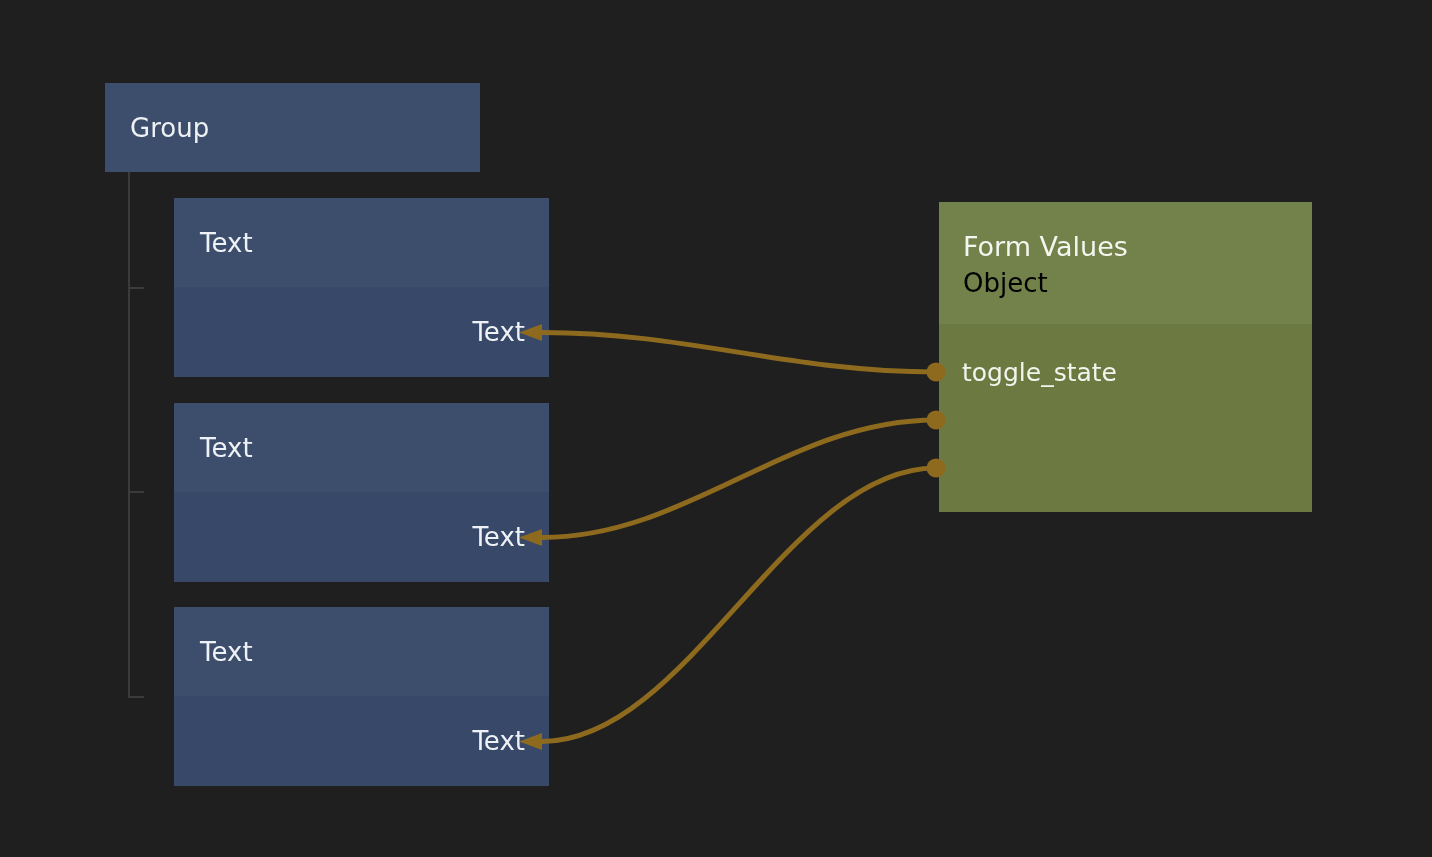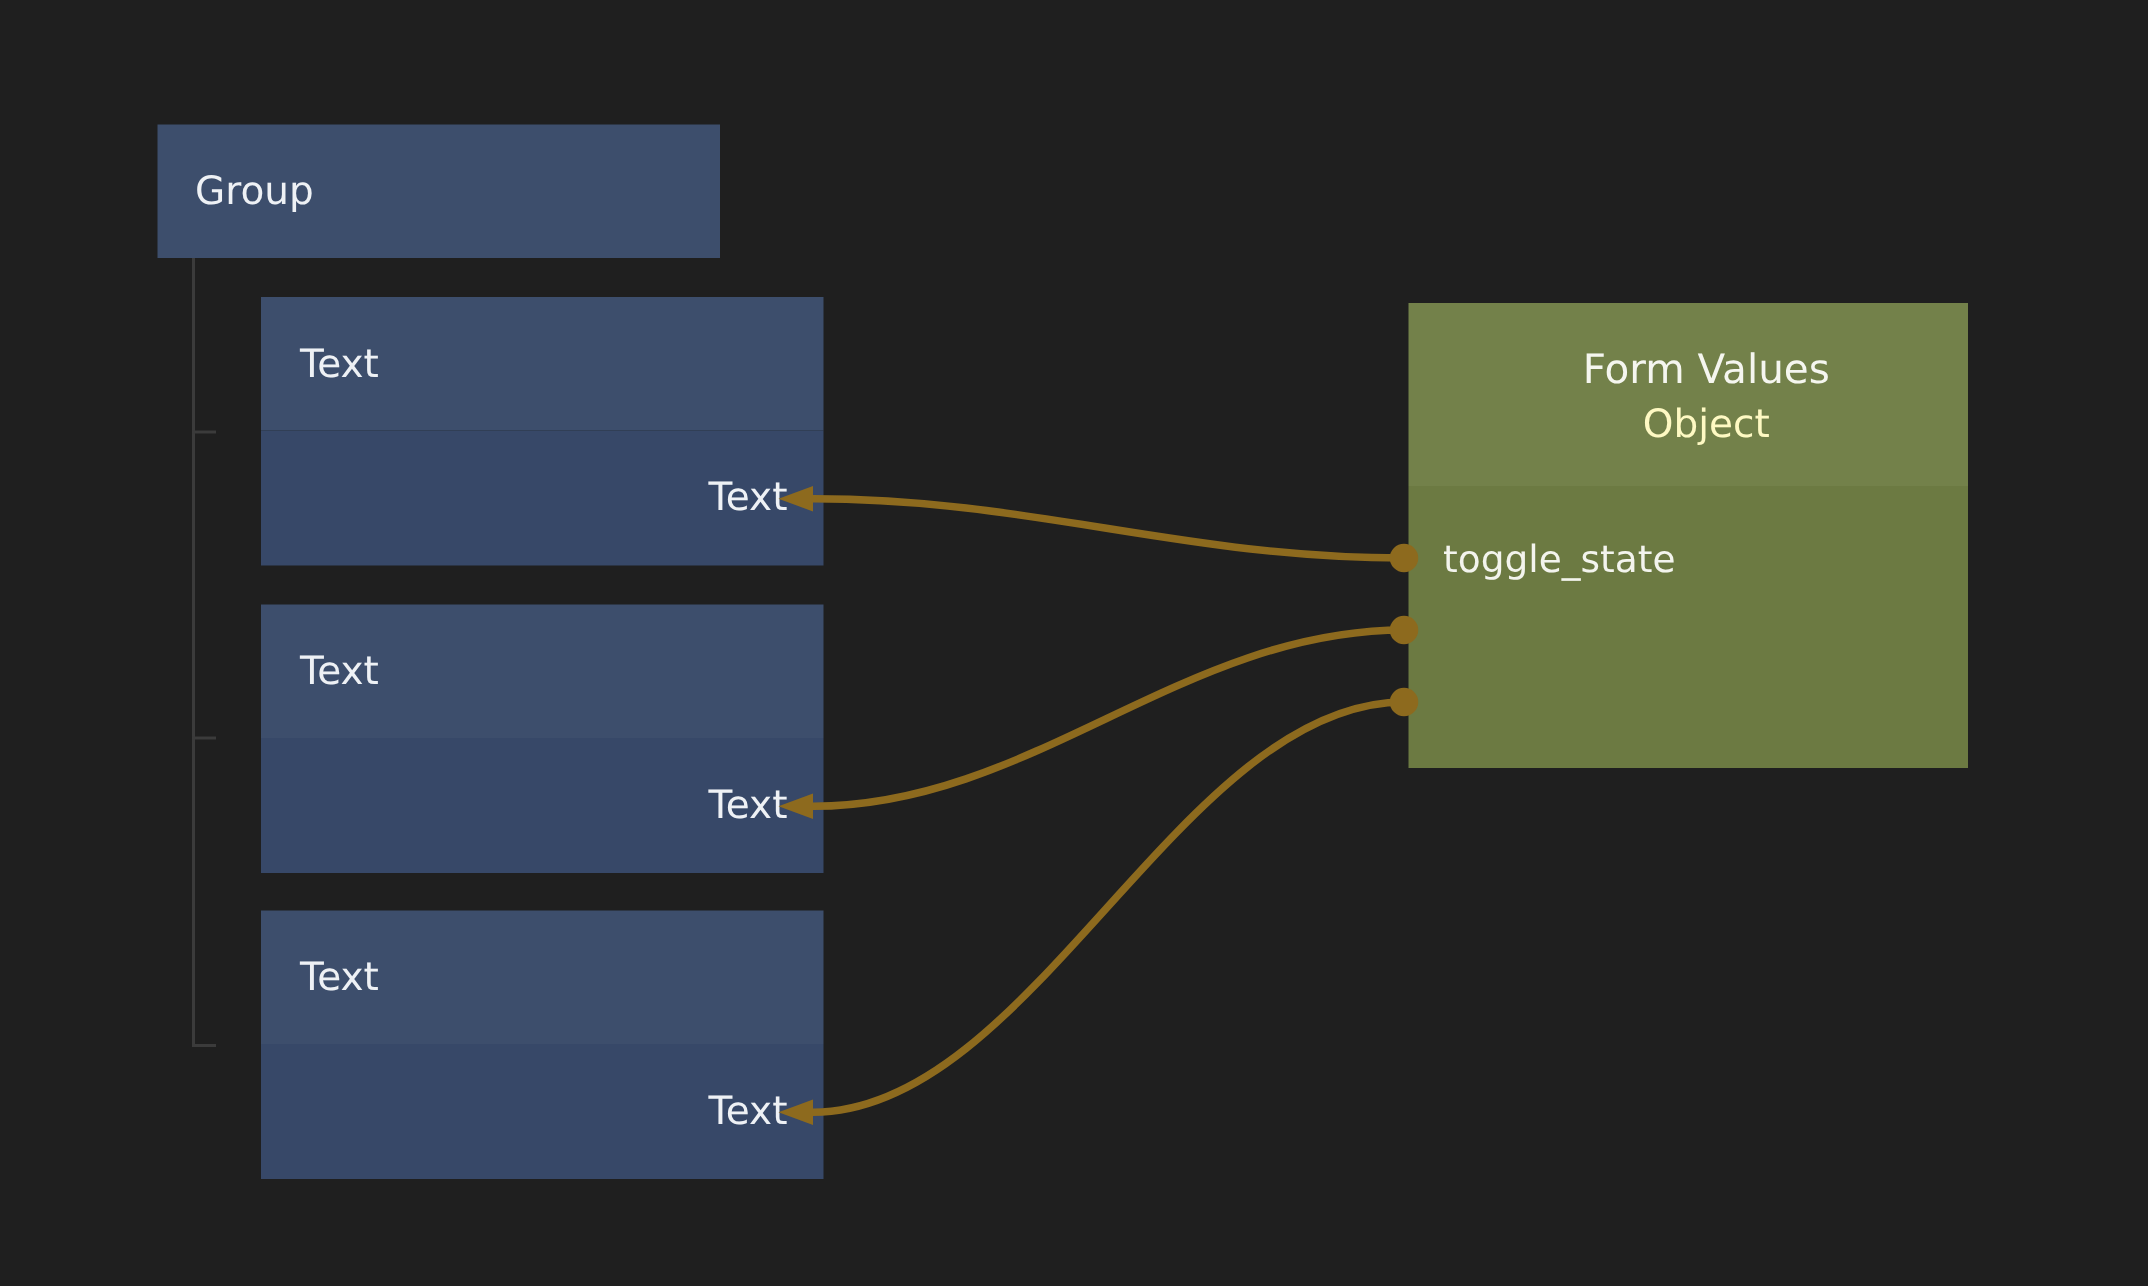--- a/index.html
+++ b/index.html
@@ -67,30 +67,29 @@
     padding-right: 24px;
   }
 
   
   .form-node { left: 939px; top: 202px; width: 373px; }
   .form-node .fv-header {
     height: 122px;
     background: #73814a;
     box-sizing: border-box;
     padding: 27px 0 0 24px;
-    text-align: center;
   }
   .fv-title {
     color: #f5f6ef;
     font-size: 27px;
     line-height: 36px;
     white-space: nowrap;
   }
   .fv-subtitle {
-    color: #fef9c3;
+    color: #000000;
     font-size: 26px;
     line-height: 36px;
     white-space: nowrap;
   }
   .form-node .fv-body {
     height: 188px;
     background: #6c7a42;
     box-sizing: border-box;
     padding-top: 24px;
   }

